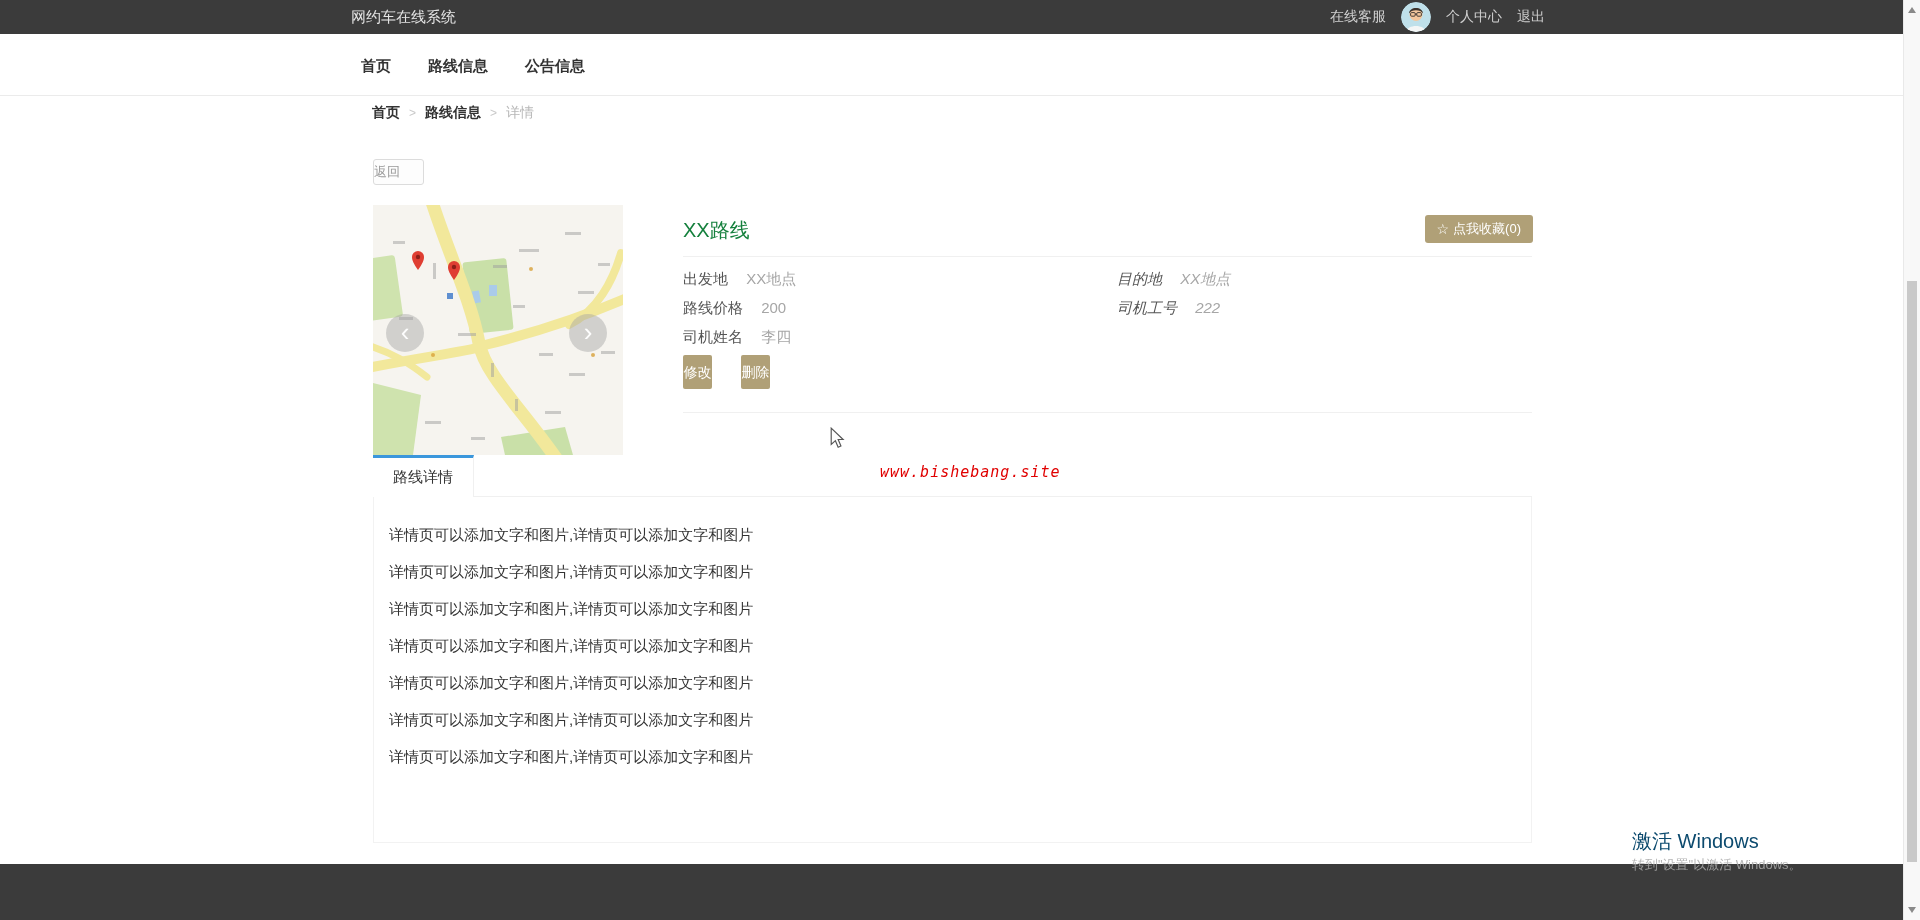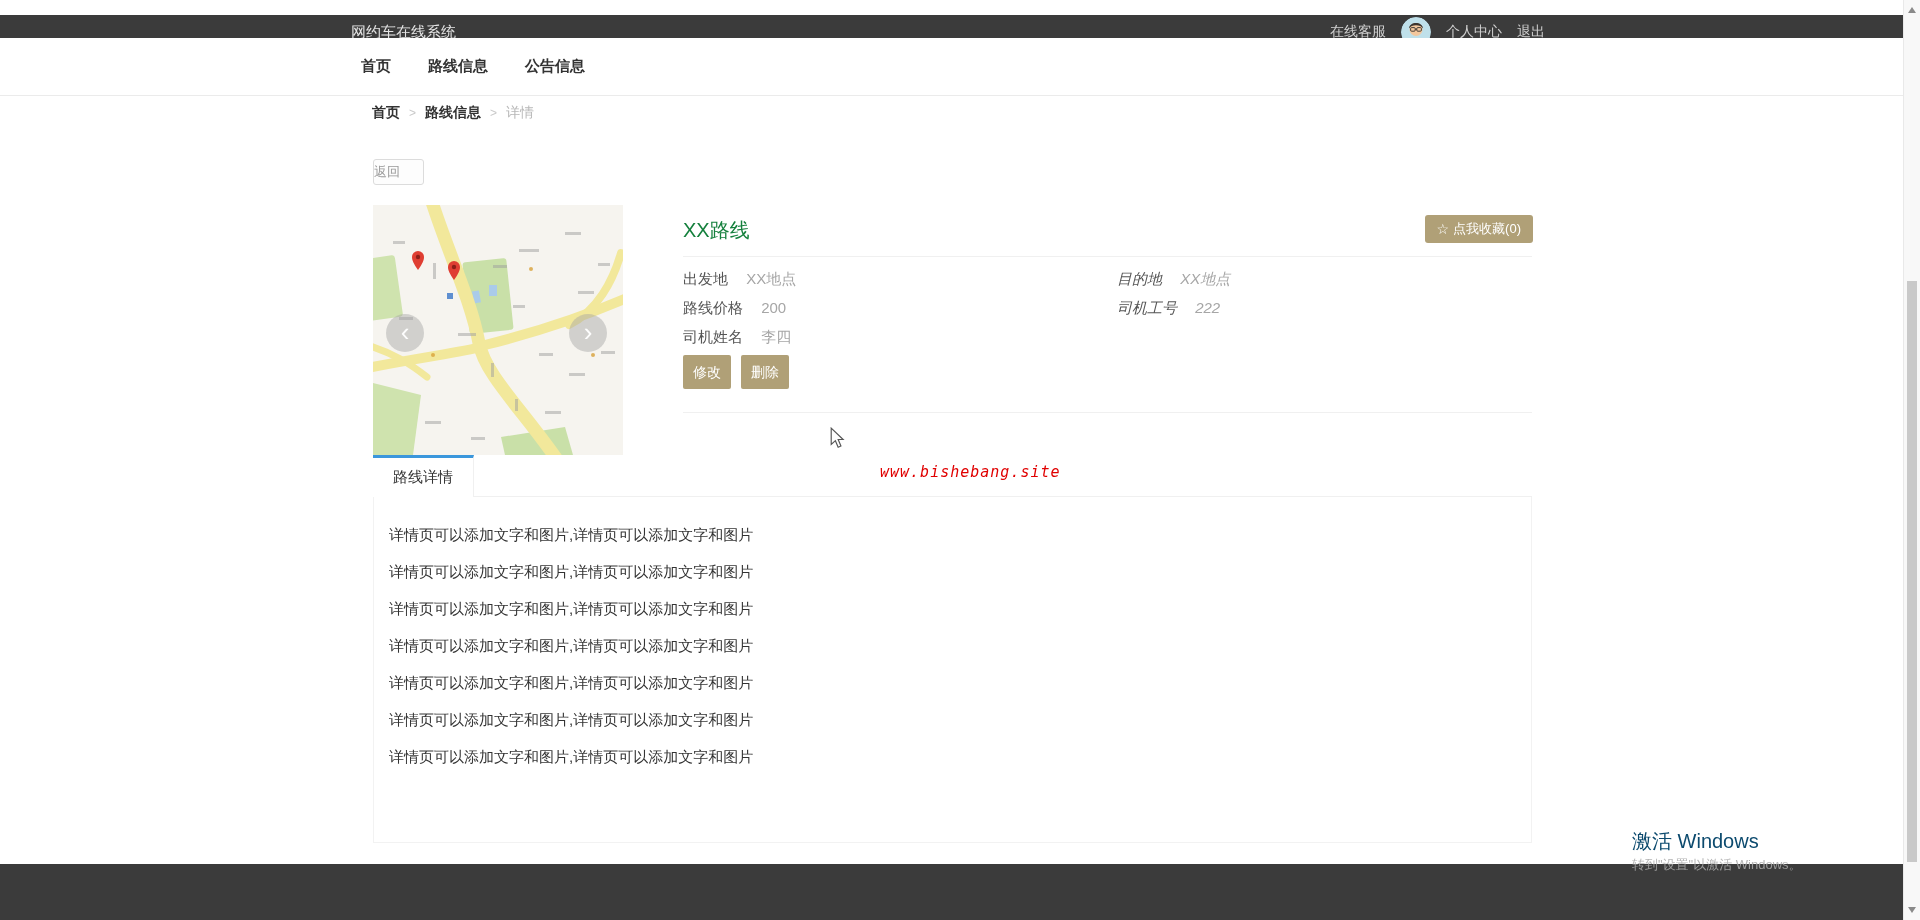--- a/index.html
+++ b/index.html
@@ -1,20 +1,20 @@
 <!DOCTYPE html>
 <html><head>
 <meta charset="utf-8">
 <style>
   html,body{margin:0;padding:0;background:#fff;}
   #screen{position:relative;width:1920px;height:920px;overflow:hidden;background:#fff;
           font-family:"Liberation Sans","DejaVu Sans",sans-serif;color:#333;}
 
   
-  .navbar{position:absolute;left:0;top:15px;width:1903px;height:34px;background:#3b3b3b;}
+  .navbar{position:absolute;left:0;top:0;width:1903px;height:34px;background:#3b3b3b;}
   .navbar-title{position:absolute;left:351px;top:0;line-height:34px;color:#e4e4e4;font-size:15px;}
   .navbar-right{position:absolute;right:358px;top:0;height:34px;display:flex;align-items:center;gap:15px;
                 color:#cfcfcf;font-size:14px;}
   .nav-link{cursor:pointer;}
   .avatar{width:30px;height:30px;border-radius:50%;overflow:hidden;flex:0 0 auto;}
 
   
   .subnav{position:absolute;left:0;top:38px;width:1903px;height:57px;background:#fff;border-bottom:1px solid #ebebeb;}
   .subnav-inner{position:absolute;left:361px;top:0;height:100%;display:flex;gap:37px;align-items:center;}
   .subnav-item{font-size:15px;font-weight:bold;color:#333;cursor:pointer;}
@@ -43,21 +43,21 @@
   .fav-btn{position:absolute;right:387px;top:215px;height:28px;padding:0 12px;background:#b0a077;
            border-radius:3px;color:#fff;font-size:13px;line-height:28px;display:flex;align-items:center;gap:4px;}
   .fav-btn .star{font-size:14px;line-height:28px;}
 
   .fields-left{position:absolute;left:683px;top:264px;}
   .fields-right{position:absolute;left:1117px;top:264px;font-style:italic;}
   .field-row{height:29px;line-height:29px;font-size:15px;white-space:nowrap;}
   .field-label{color:#555;}
   .field-value{color:#a6a6a6;margin-left:14px;}
 
-  .btn-tan{position:absolute;top:355px;width:48px;height:34px;background:#b0a077;color:#fff;
+  .btn-tan{position:absolute;top:355px;width:29px;height:34px;background:#b0a077;color:#fff;
            font-size:14px;text-align:center;line-height:34px;border-radius:2px;}
   .btn-modify{left:683px;}
   .btn-delete{left:741px;}
   .divider2{position:absolute;left:683px;top:412px;width:849px;height:1px;background:#f0f0f0;}
 
   
   .tab-header{position:absolute;left:373px;top:455px;width:1159px;height:42px;background:#fff;
               border-bottom:1px solid #f0f0f0;box-sizing:border-box;}
   .tab-active{position:absolute;left:0;top:0;width:101px;height:42px;background:#fff;box-sizing:border-box;
               border-top:3px solid #3b97dc;border-right:1px solid #f0f0f0;text-align:center;

